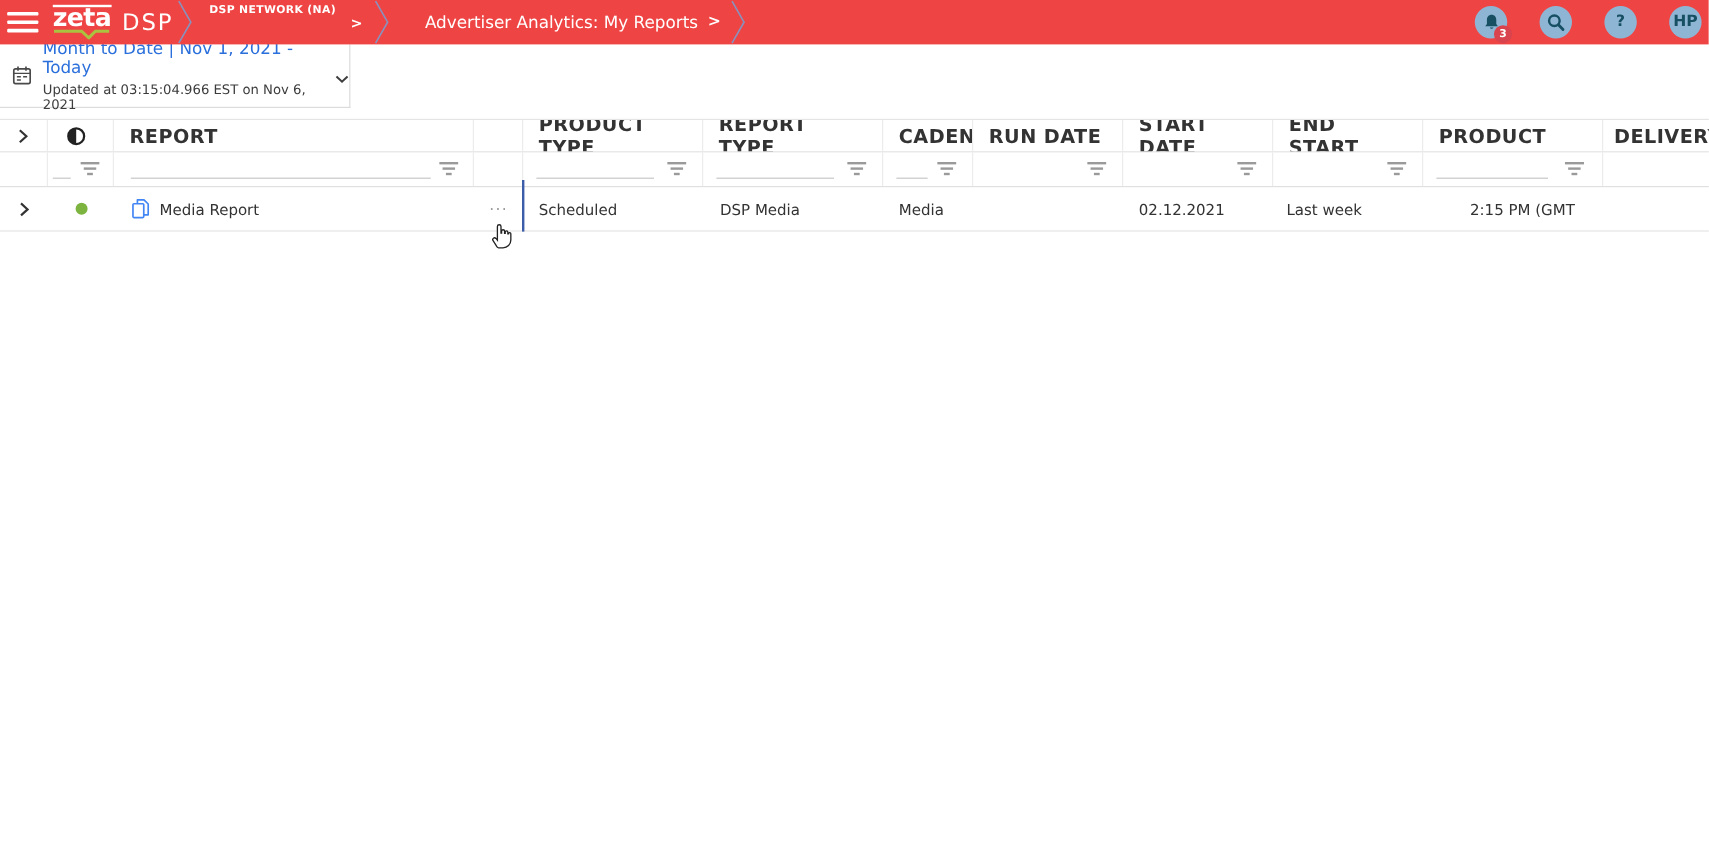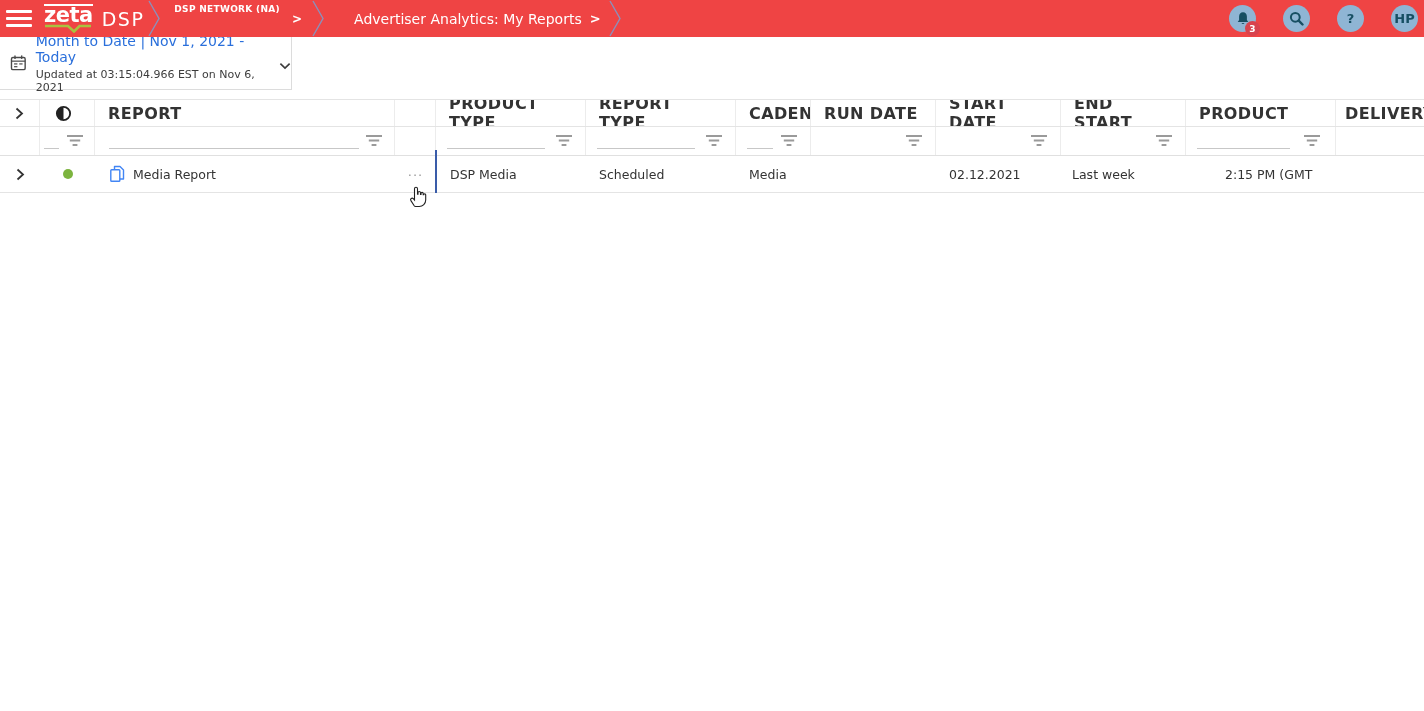--- a/index.html
+++ b/index.html
@@ -301,25 +301,25 @@
     <div class="cell c2 report-cell">
       <svg width="16" height="18" viewBox="0 0 16 18">
         <path d="M5.5 1.5 h5.5 l3.5 3.5 v9 h-9 z" stroke="#4285f4" stroke-width="1.4" fill="none" stroke-linejoin="round"></path>
         <rect x="1.8" y="4.8" width="9" height="11.5" rx="0.8" stroke="#4285f4" stroke-width="1.4" fill="#ffffff"></rect>
       </svg>
       <span class="report-name">Media Report</span>
     </div>
     <div class="cell c3 center">
       <span class="more-btn">...</span>
     </div>
+    <div class="cell c5">
+        <span class="dcell">Scheduled</span>
+      </div>
     <div class="cell c4">
         <span class="dcell" style="padding-left:14px">DSP Media</span>
-      </div>
-    <div class="cell c5">
-        <span class="dcell">Scheduled</span>
       </div>
     <div class="cell c6">
         <span class="dcell">Media</span>
       </div>
     <div class="cell c7">
         <span class="dcell al-r"></span>
       </div>
     <div class="cell c9">
         <span class="dcell al-r">02.12.2021</span>
       </div>

